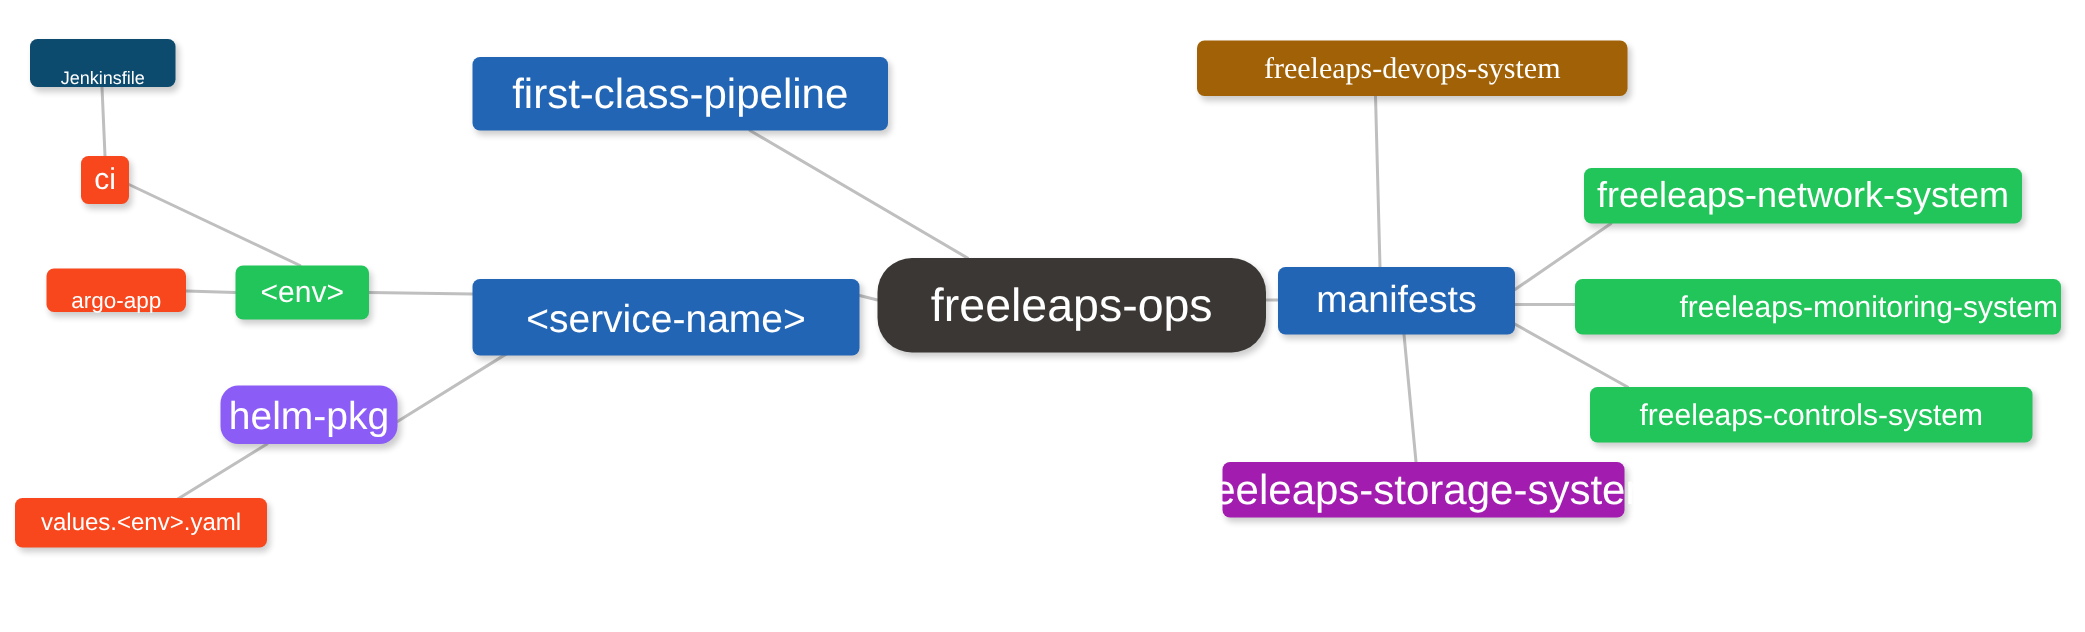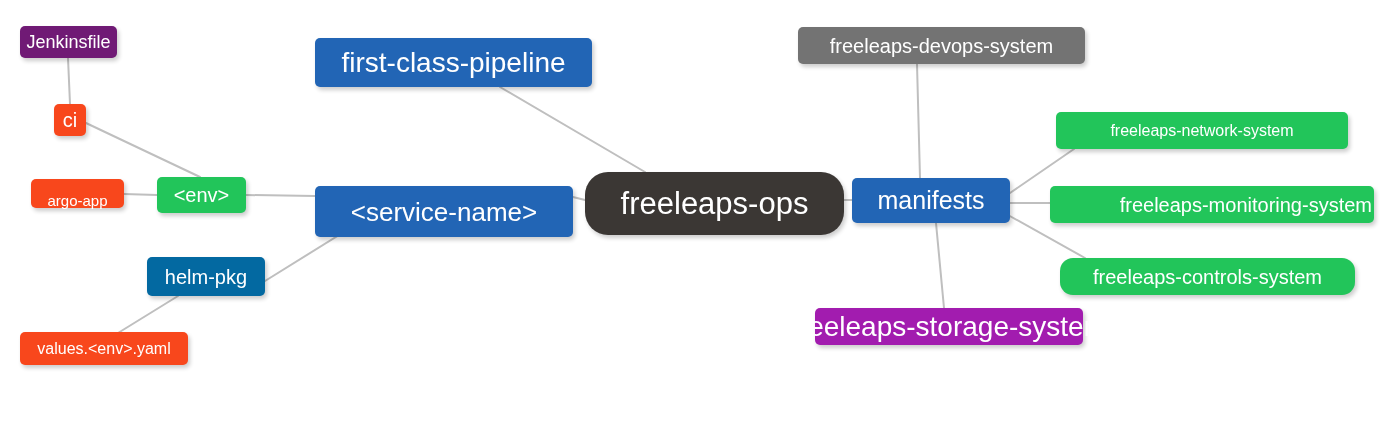--- a/index.html
+++ b/index.html
@@ -58,59 +58,59 @@
       <line x1="573" y1="197" x2="585" y2="200" stroke="#bfbfbf" stroke-width="2" stroke-linecap="round"></line>
       <line x1="500" y1="87" x2="645" y2="172" stroke="#bfbfbf" stroke-width="2" stroke-linecap="round"></line>
       <line x1="844" y1="200" x2="852" y2="200" stroke="#bfbfbf" stroke-width="2" stroke-linecap="round"></line>
       <line x1="920" y1="178" x2="917" y2="64" stroke="#bfbfbf" stroke-width="2" stroke-linecap="round"></line>
       <line x1="1010" y1="193" x2="1074" y2="149" stroke="#bfbfbf" stroke-width="2" stroke-linecap="round"></line>
       <line x1="1010" y1="203" x2="1050" y2="203" stroke="#bfbfbf" stroke-width="2" stroke-linecap="round"></line>
       <line x1="1008" y1="215" x2="1085" y2="258" stroke="#bfbfbf" stroke-width="2" stroke-linecap="round"></line>
       <line x1="936" y1="223" x2="944" y2="308" stroke="#bfbfbf" stroke-width="2" stroke-linecap="round"></line>
     </svg>
   <div id="node-layer">
-      <div class="node" style="left: 20px; top: 26px; width: 97px; height: 32px; background: #701a75; font-size: 18px;">
+      <div class="node" style="left: 20px; top: 26px; width: 97px; height: 32px; background: #0c4a6e; font-size: 12px; align-items: flex-end;">
         <span class="node-label">Jenkinsfile</span>
       </div>
       <div class="node" style="left: 54px; top: 104px; width: 32px; height: 32px; background: rgb(248, 71, 28); font-size: 20px;">
         <span class="node-label">ci</span>
       </div>
       <div class="node" style="left: 31px; top: 179px; width: 93px; height: 29px; background: rgb(248, 71, 28); font-size: 15px; align-items: flex-end;">
         <span class="node-label">argo-app</span>
       </div>
       <div class="node" style="left: 157px; top: 177px; width: 89px; height: 36px; background: rgb(34, 197, 90); font-size: 20px; justify-content: center;">
         <span class="node-label">&lt;env&gt;</span>
       </div>
-      <div class="node" style="left: 147px; top: 257px; width: 118px; height: 39px; background: #0369a1; font-size: 20px;">
+      <div class="node" style="left: 147px; top: 257px; width: 118px; height: 39px; background: #8b5cf6; font-size: 26px; border-radius: 12px;">
         <span class="node-label">helm-pkg</span>
       </div>
-      <div class="node" style="left: 20px; top: 332px; width: 168px; height: 33px; background: rgb(248, 71, 28); font-size: 16px;">
+      <div class="node" style="left: 10px; top: 332px; width: 168px; height: 33px; background: rgb(248, 71, 28); font-size: 16px;">
         <span class="node-label">values.&lt;env&gt;.yaml</span>
       </div>
       <div class="node" style="left: 315px; top: 38px; width: 277px; height: 49px; background: rgb(34, 101, 181); font-size: 28px;">
         <span class="node-label">first-class-pipeline</span>
       </div>
       <div class="node" style="left: 315px; top: 171px; width: 258px; height: 51px; background: rgb(34, 101, 181); font-size: 26px; margin-top: 15px;">
         <span class="node-label">&lt;service-name&gt;</span>
       </div>
       <div class="node" style="left: 585px; top: 172px; width: 259px; height: 63px; background: rgb(59, 55, 52); font-size: 31px; border-radius: 23px;">
         <span class="node-label">freeleaps-ops</span>
       </div>
       <div class="node" style="left: 852px; top: 178px; width: 158px; height: 45px; background: rgb(34, 101, 181); font-size: 25px;">
         <span class="node-label">manifests</span>
       </div>
-      <div class="node" style="left: 798px; top: 27px; width: 287px; height: 37px; background: #737373; font-size: 20px;">
+      <div class="node" style="left: 798px; top: 27px; width: 287px; height: 37px; background: #a16207; font-size: 20px; font-family: Liberation Serif, serif;">
         <span class="node-label">freeleaps-devops-system</span>
       </div>
-      <div class="node" style="left: 1056px; top: 112px; width: 292px; height: 37px; background: rgb(34, 197, 90); font-size: 16px;">
+      <div class="node" style="left: 1056px; top: 112px; width: 292px; height: 37px; background: rgb(34, 197, 90); font-size: 24px;">
         <span class="node-label">freeleaps-network-system</span>
       </div>
       <div class="node" style="left: 1050px; top: 186px; width: 324px; height: 37px; background: rgb(34, 197, 90); font-size: 20px; justify-content: flex-end;">
         <span class="node-label">freeleaps-monitoring-system</span>
       </div>
-      <div class="node" style="left: 1060px; top: 258px; width: 295px; height: 37px; background: rgb(34, 197, 90); font-size: 20px; border-radius: 13px;">
+      <div class="node" style="left: 1060px; top: 258px; width: 295px; height: 37px; background: rgb(34, 197, 90); font-size: 20px;">
         <span class="node-label">freeleaps-controls-system</span>
       </div>
       <div class="node" style="left: 815px; top: 308px; width: 268px; height: 37px; background: #a21caf; font-size: 28px;">
         <span class="node-label">freeleaps-storage-system</span>
       </div>
     </div>
 </div>
 
 </body></html>

